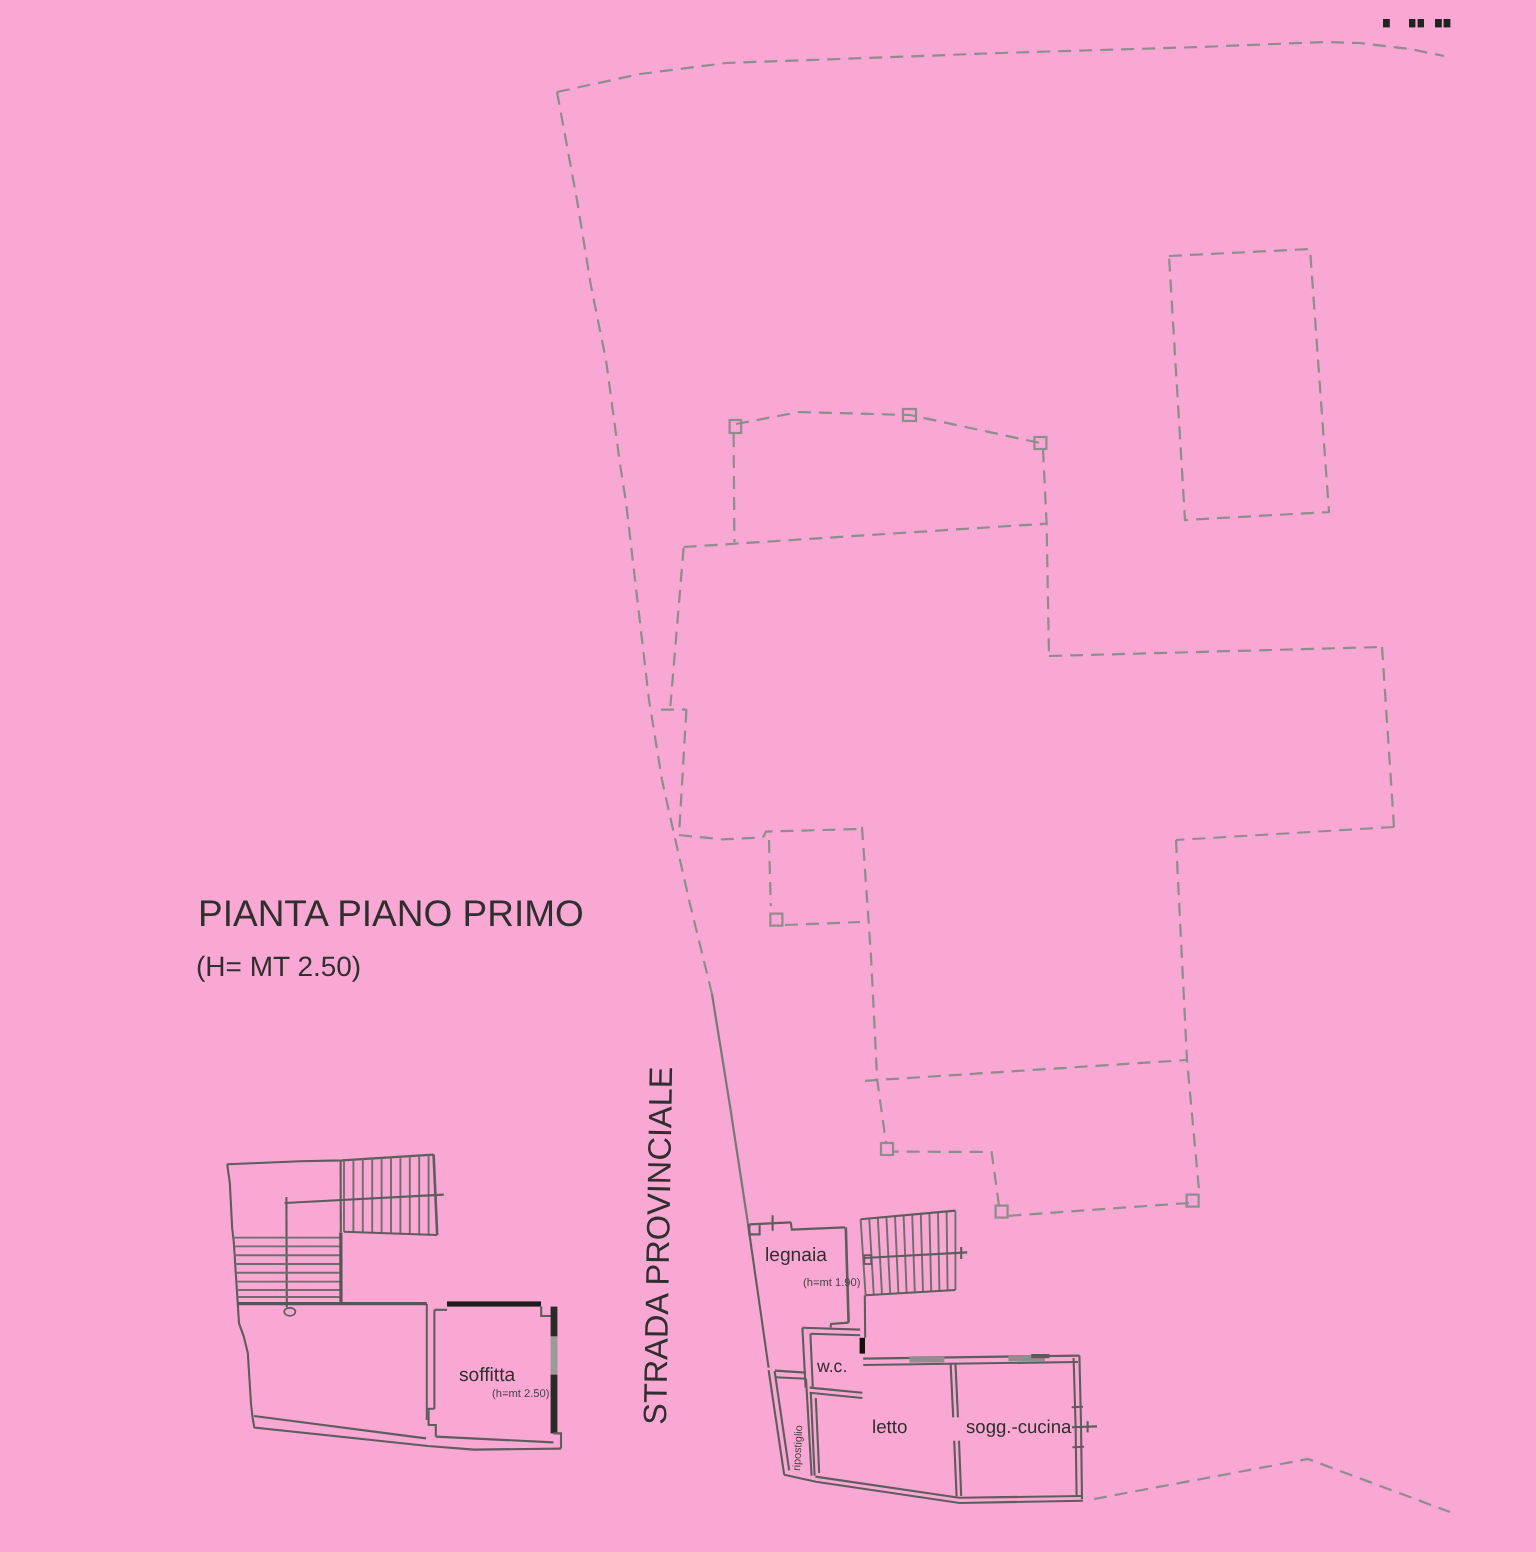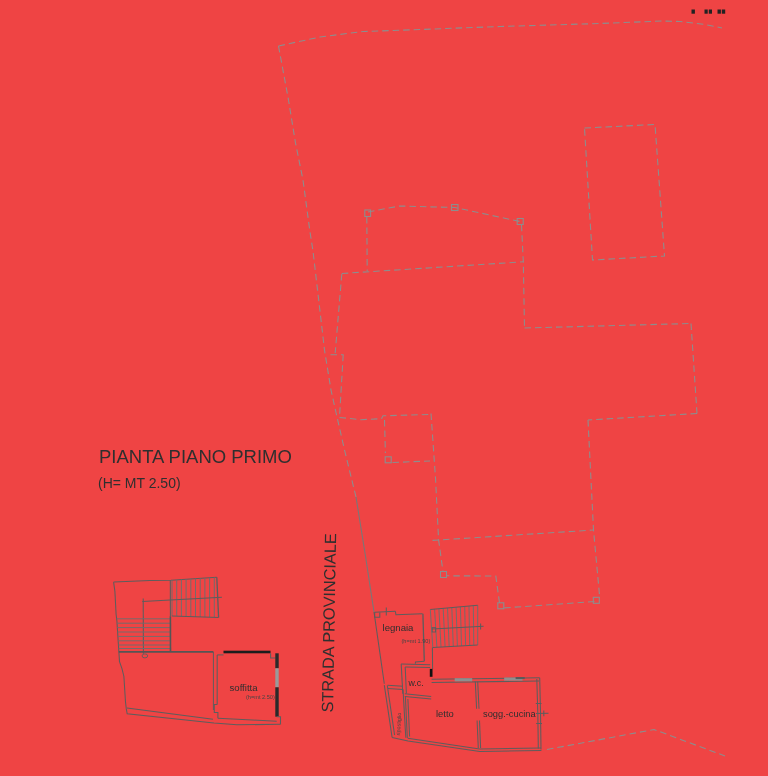--- a/index.html
+++ b/index.html
@@ -1,16 +1,16 @@
 <!DOCTYPE html>
 <html><head>
 <meta charset="utf-8">
 <style>
   html,body{margin:0;padding:0;background:#ffffff;}
-  .page{position:relative;width:768px;height:776px;background:#ef4444;overflow:hidden;
+  .page{position:relative;width:768px;height:776px;background:#f9a8d4;overflow:hidden;
         font-family:"Liberation Sans", sans-serif;}
   svg{position:absolute;left:0;top:0;filter:blur(0.28px);}
 </style>
 </head>
 <body>
 <div class="page">
 <svg width="768" height="776" viewBox="0 0 768 776">
   <g fill="none" stroke-linecap="butt" stroke-linejoin="miter">
 
   <polyline points="278.5,46 320,37 363,31.5 420,29.5 500,26.5 600,23.5 662,21 680,21.5 705,24.5 722,28" stroke="#8d8d8d" stroke-width="1.1" stroke-dasharray="6.5 4"></polyline>

